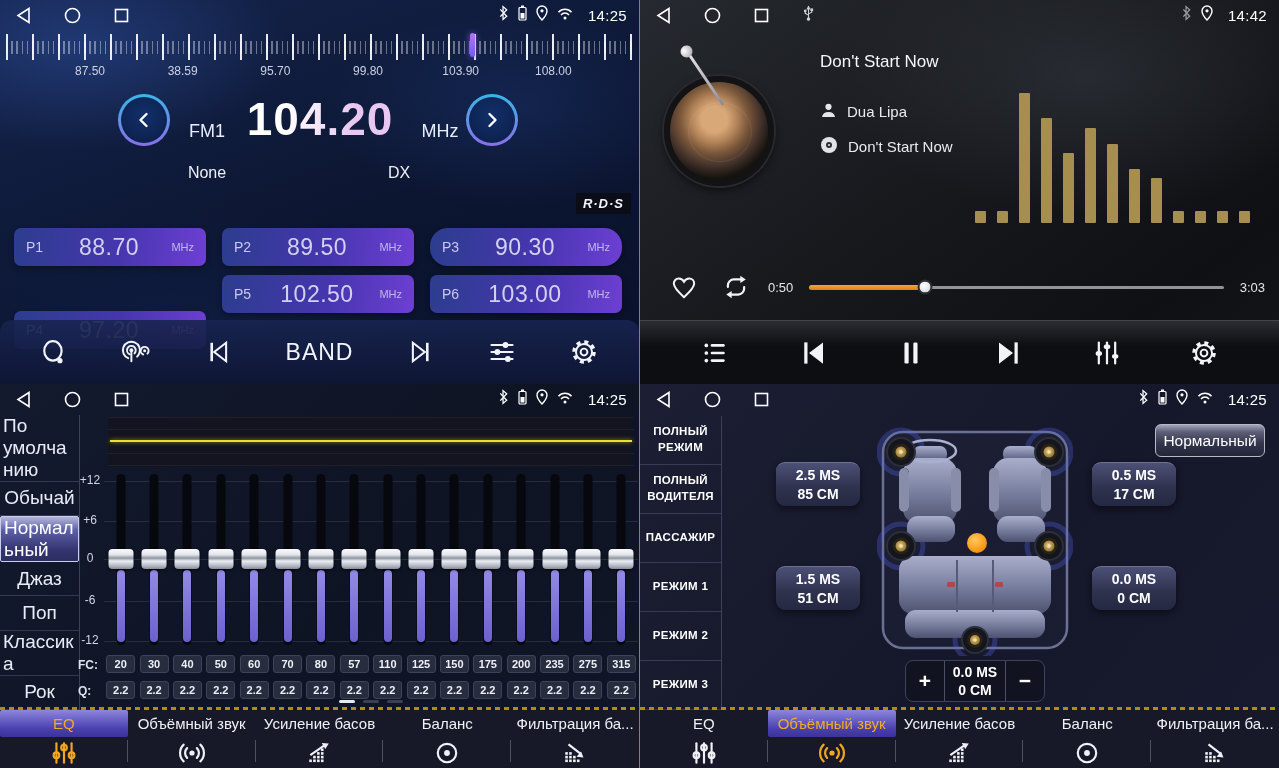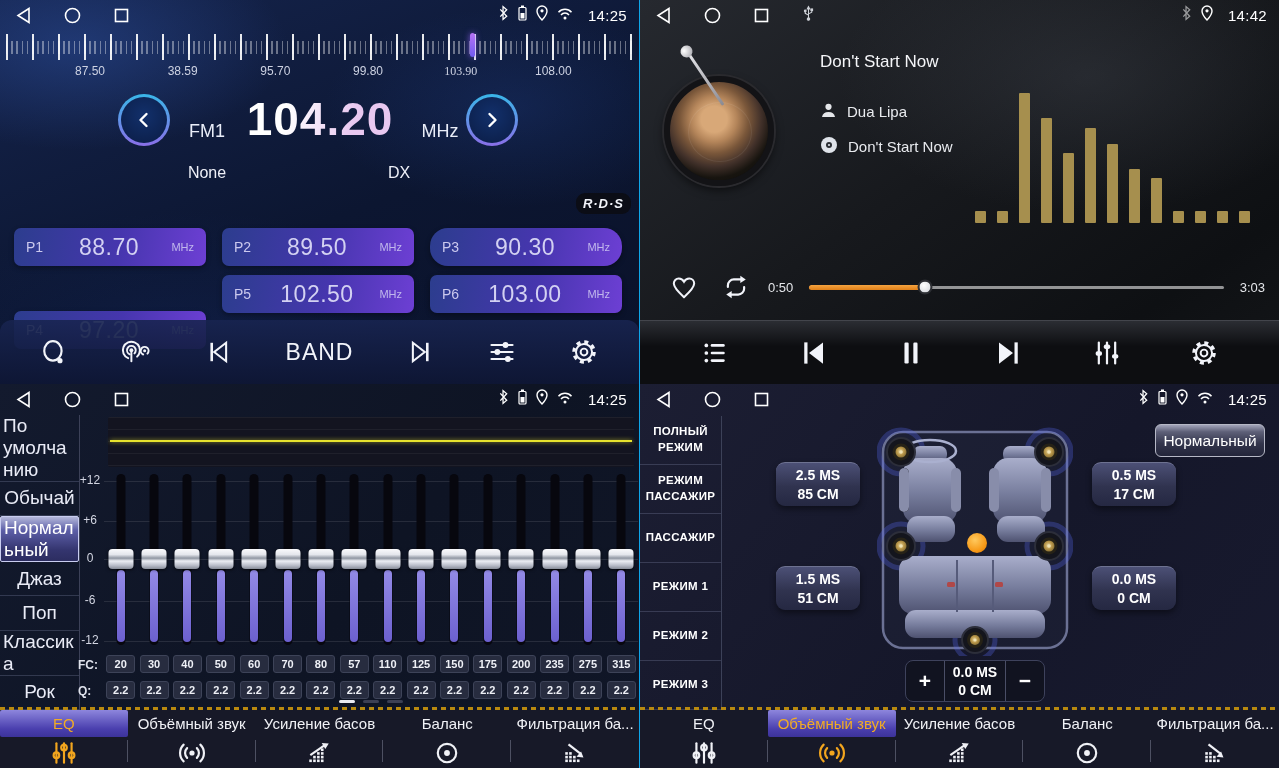--- a/index.html
+++ b/index.html
@@ -44,21 +44,21 @@
     font-size:46px; font-weight:bold; letter-spacing:1px;
     background:linear-gradient(100deg,#fff 30%,#e8c8f0 70%); -webkit-background-clip:text; background-clip:text; color:transparent; }
   .seekbtn { position:absolute; width:52px; height:52px; border-radius:50%; border:none; cursor:pointer;
     background:linear-gradient(180deg,#39b6e8,#8a6fe8) border-box; padding:3px; }
   .seekbtn .inner { width:100%; height:100%; border-radius:50%; background:radial-gradient(circle at 50% 40%,#12306b,#0b1c44);
     display:flex; align-items:center; justify-content:center; }
   .lbl-band { position:absolute; left:175px; top:121px; width:64px; text-align:center; font-size:18px; color:#e9edf8; }
   .lbl-unit { position:absolute; left:408px; top:121px; width:64px; text-align:center; font-size:18px; color:#e9edf8; }
   .lbl-none { position:absolute; left:160px; top:164px; width:94px; text-align:center; font-size:16px; color:#eef0f8; }
   .lbl-dx  { position:absolute; left:364px; top:164px; width:70px; text-align:center; font-size:16px; color:#eef0f8; }
-  .rds { position:absolute; right:8px; top:193px; padding:3px 7px; background:#0b0d16; border-radius:9px;
+  .rds { position:absolute; right:8px; top:193px; padding:3px 7px; background:#0b0d16; border-radius:0;
     font-size:13px; font-weight:bold; font-style:italic; letter-spacing:1px; color:#f2f4fa; }
   .preset { position:absolute; width:192px; height:38px; border-radius:7px; cursor:pointer; border:none;
     background:linear-gradient(100deg,#2c3d8e 0%,#4636ae 55%,#6d3fd4 100%);
     display:flex; align-items:center; padding:0 12px; color:#cbc9ee;
     box-shadow:0 2px 5px rgba(0,0,0,.35); }
   .preset .pid { font-size:14px; width:30px; text-align:left; }
   .preset .pfreq { flex:1; text-align:center; font-size:23px; letter-spacing:.5px; color:#d3d1f2; }
   .preset .punit { font-size:11px; width:32px; text-align:right; color:rgba(216,214,245,.8); }
   .radio-toolbar { position:absolute; left:0; right:0; bottom:0; height:64px;
     background:linear-gradient(180deg,rgba(24,36,80,.9),rgba(14,22,52,.95));
@@ -209,21 +209,21 @@
 
     <div class="dial">
       <div class="dial-ticks"></div>
       <div class="dial-ind" style="left: 74%;"></div>
     </div>
     <div class="dial-labels" id="dial-labels">
         <span style="left: 13.4%;">87.50</span>
         <span style="left: 28.18%;">38.59</span>
         <span style="left: 42.96%;">95.70</span>
         <span style="left: 57.74%;">99.80</span>
-        <span style="left: 72.52%; font-family: Liberation Serif, serif;">103.90</span>
+        <span style="left: 72.52%;">103.90</span>
         <span style="left: 87.3%;">108.00</span>
       </div>
 
     <button class="seekbtn" style="left:118px; top:94px;">
       <span class="inner">
           <svg width="18" height="18" viewBox="0 0 18 18">
             <polyline points="11.5,3 5.5,9 11.5,15" fill="none" stroke="#fff" stroke-width="2.4" stroke-linecap="round" stroke-linejoin="round"></polyline>
           </svg>
         </span>
     </button>
@@ -879,21 +879,21 @@
               <path d="M1.5 5.2 a8.5 8.5 0 0 1 13 0" fill="none" stroke="#fff" stroke-width="1.5"></path>
               <path d="M4 8 a5.2 5.2 0 0 1 8 0" fill="none" stroke="#fff" stroke-width="1.5"></path>
               <circle cx="8" cy="11" r="1.5" fill="#fff"></circle>
             </svg></span>
         <span class="stime">14:25</span>
       </div>
     </div>
 
     <div class="mode-list" id="sur-modes">
         <div class="mode-item">ПОЛНЫЙ РЕЖИМ</div>
-        <div class="mode-item">РЕЖИМ ПАССАЖИР</div>
+        <div class="mode-item">ПОЛНЫЙ ВОДИТЕЛЯ</div>
         <div class="mode-item">ПАССАЖИР</div>
         <div class="mode-item">РЕЖИМ 1</div>
         <div class="mode-item">РЕЖИМ 2</div>
         <div class="mode-item">РЕЖИМ 3</div>
       </div>
 
     <button class="profile-btn">Нормальный</button>
 
     <button class="delay-btn" style="left:136px; top:78px;">
         <div>2.5 MS</div>

